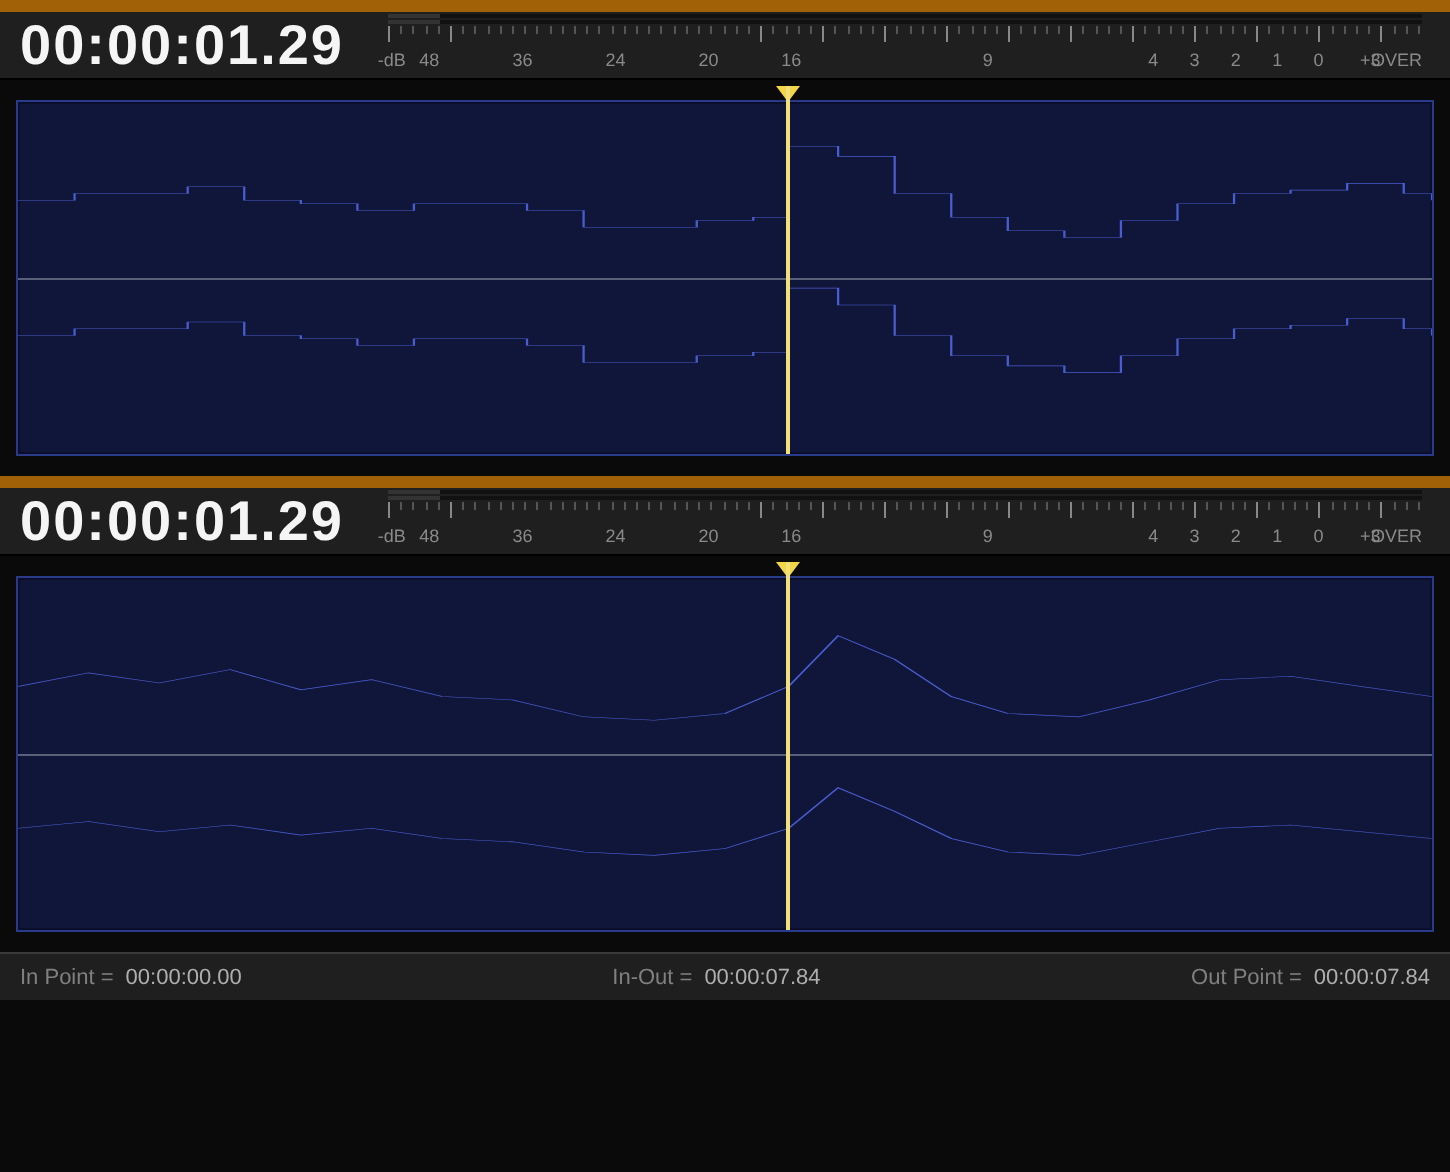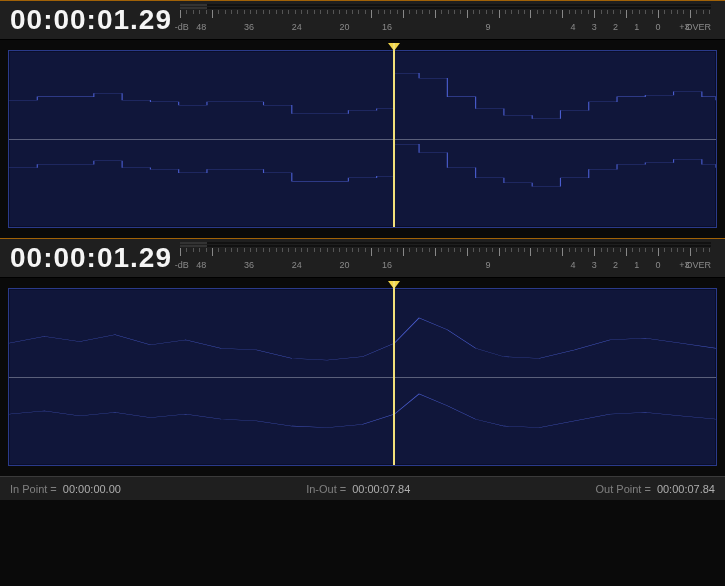--- a/index.html
+++ b/index.html
@@ -1,20 +1,20 @@
 <!DOCTYPE html>
 <html><head>
 <meta charset="utf-8">
 <style>
   * { box-sizing: border-box; margin: 0; padding: 0; }
   html, body { width: 725px; height: 586px; background: #0a0a0a; font-family: "Helvetica Neue", Arial, sans-serif; overflow: hidden; }
   .panel-header {
     display: flex; align-items: center; height: 40px; background: #1f1f1f;
-    border-top: 1px solid #a16207; border-bottom: 1px solid #000;
-    padding: 0 10px; gap: 4px;
+    border-top: 6px solid #a16207; border-bottom: 1px solid #000;
+    padding: 0 10px; gap: 18px;
   }
   .timecode {
     color: #f5f5f5; font-size: 28px; font-weight: 600; letter-spacing: 1px;
     font-family: "Helvetica Neue", Arial, sans-serif; white-space: nowrap;
   }
   .meter {
     flex: 1; height: 34px; position: relative; display: flex; flex-direction: column; justify-content: center;
   }
   .meter-ticks {
     height: 12px; position: relative; margin: 0 4px;

